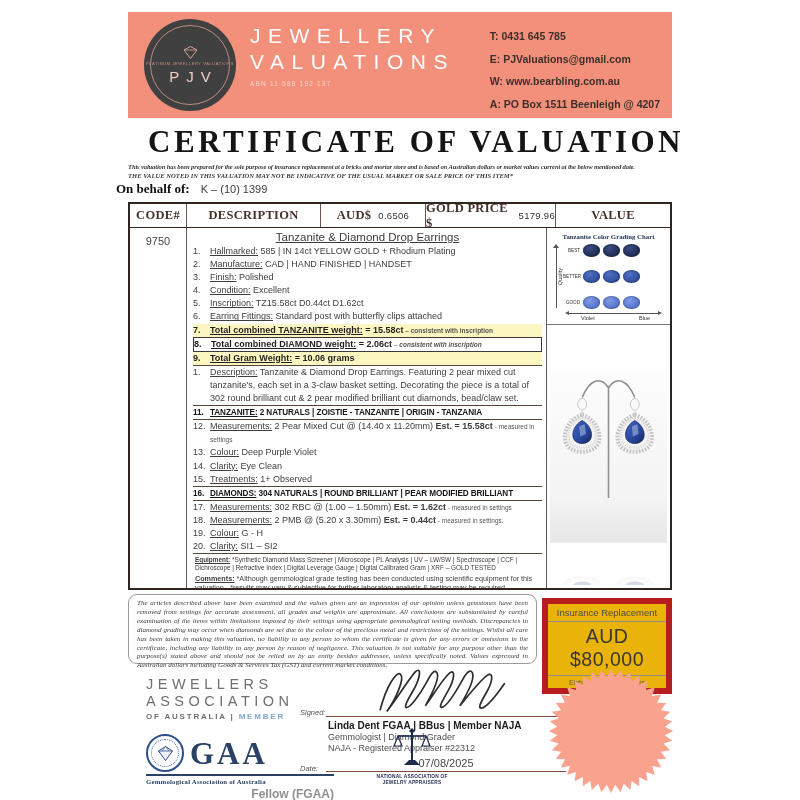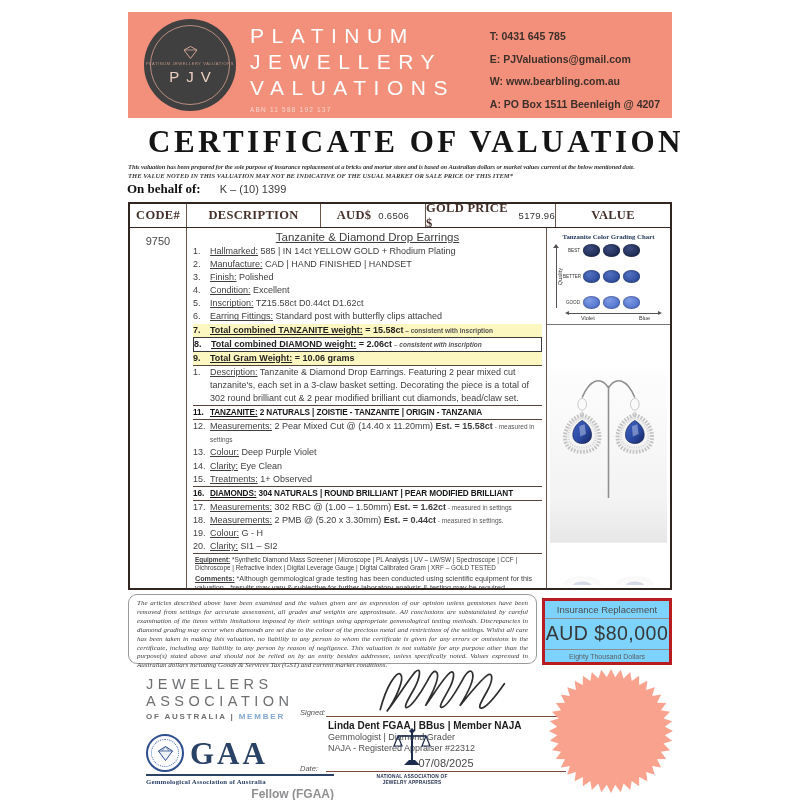--- a/index.html
+++ b/index.html
@@ -20,21 +20,21 @@
             font-size:10.5px;line-height:22.5px;}
 
   
   .title{position:absolute;left:144px;top:124px;width:544px;text-align:center;
          font-family:"Liberation Serif",serif;font-weight:bold;font-size:31px;letter-spacing:3.5px;
          color:#151515;white-space:nowrap;}
   .intro{position:absolute;left:128px;top:163px;width:560px;font-family:"Liberation Serif",serif;
          font-style:italic;font-weight:bold;color:#3a3a3a;}
   .intro .l1{font-size:6.6px;letter-spacing:-.15px;white-space:nowrap;}
   .intro .l2{font-size:6.6px;margin-top:1.5px;}
-  .behalf{position:absolute;left:127px;top:181px;display:flex;align-items:baseline;gap:19px;}
+  .behalf{position:absolute;left:116px;top:181px;display:flex;align-items:baseline;gap:11px;}
   .behalf-label{font-family:"Liberation Serif",serif;font-weight:bold;font-size:13px;color:#111;}
   .behalf-value{font-size:11px;color:#3a3a3a;}
 
   
   .val-table{position:absolute;left:128px;top:202px;width:544px;height:388px;box-sizing:border-box;
              border:2px solid #30261f;display:flex;flex-direction:column;}
   .thead{display:flex;height:23px;flex:none;border-bottom:1.5px solid #30261f;
          font-family:"Liberation Serif",serif;font-weight:bold;font-size:12.5px;color:#46302a;}
   .th{border-right:1px solid #6b564c;box-sizing:border-box;display:flex;align-items:center;
       justify-content:center;gap:7px;letter-spacing:.3px;}
@@ -91,22 +91,22 @@
                    border-bottom:2.5px solid transparent;border-left:4px solid #555;}
   .tz-xlabels{display:flex;justify-content:space-between;font-size:5.5px;color:#333;padding:1.5px 12px 0 16px;}
 
   .photo{flex:1;padding:2px 3px 3px;}
   .photo svg{width:100%;height:100%;display:block;}
 
   
   .legal{position:absolute;left:128px;top:594px;width:409px;height:70px;border:1px solid #9a9a9a;
          border-radius:9px;box-sizing:border-box;padding:4px 8px;font-family:"Liberation Serif",serif;
          font-style:italic;font-size:7px;line-height:8.9px;color:#3c3c3c;text-align:justify;}
-  .insurance{position:absolute;left:542px;top:598px;width:130px;border:3px solid #b91c1c;
-             box-sizing:border-box;text-align:center;background:#7dd3fc;}
+  .insurance{position:absolute;left:542px;top:598px;width:130px;border:6px solid #b91c1c;
+             box-sizing:border-box;text-align:center;background:#eab308;}
   .ins-title{border-bottom:1px solid #8d8d8d;font-size:9.5px;color:#4c4c4c;padding:3px 0;}
   .ins-amount{font-size:19.5px;color:#383838;padding:3px 0 4px;letter-spacing:.5px;}
   .ins-words{border-top:1px solid #8d8d8d;font-size:7px;color:#5c5c5c;padding:2.5px 0;}
 
   
   .jaa{position:absolute;left:146px;top:676px;color:#6e6f71;}
   .jaa-l{font-size:14.5px;letter-spacing:4.5px;line-height:17px;}
   .jaa-l3{font-size:8px;letter-spacing:1.8px;font-weight:bold;margin-top:2px;}
   .jaa-member{color:#82a7d0;}
 
@@ -145,21 +145,20 @@
   <div class="banner">
     <div class="logo">
       <svg width="15" height="13" viewBox="0 0 15 13">
         <polygon points="7.5,0.5 14,4 7.5,12.5 1,4" fill="none" stroke="#d3a694" stroke-width="1"></polygon>
         <line x1="1" y1="4" x2="14" y2="4" stroke="#d3a694" stroke-width="0.8"></line>
       </svg>
       <div class="logo-ring-text">PLATINUM JEWELLERY VALUATIONS</div>
       <div class="logo-pjv">PJV</div>
     </div>
     <div class="brand">
-      <div class="brand-line">PLATINUM</div>
       <div class="brand-line">JEWELLERY</div>
       <div class="brand-line">VALUATIONS</div>
       <div class="abn">ABN 11 588 192 137</div>
     </div>
     <div class="contacts">
       <div>T: 0431 645 785</div>
       <div>E: PJValuations@gmail.com</div>
       <div>W: www.bearbling.com.au</div>
       <div>A: PO Box 1511 Beenleigh @ 4207</div>
     </div>

